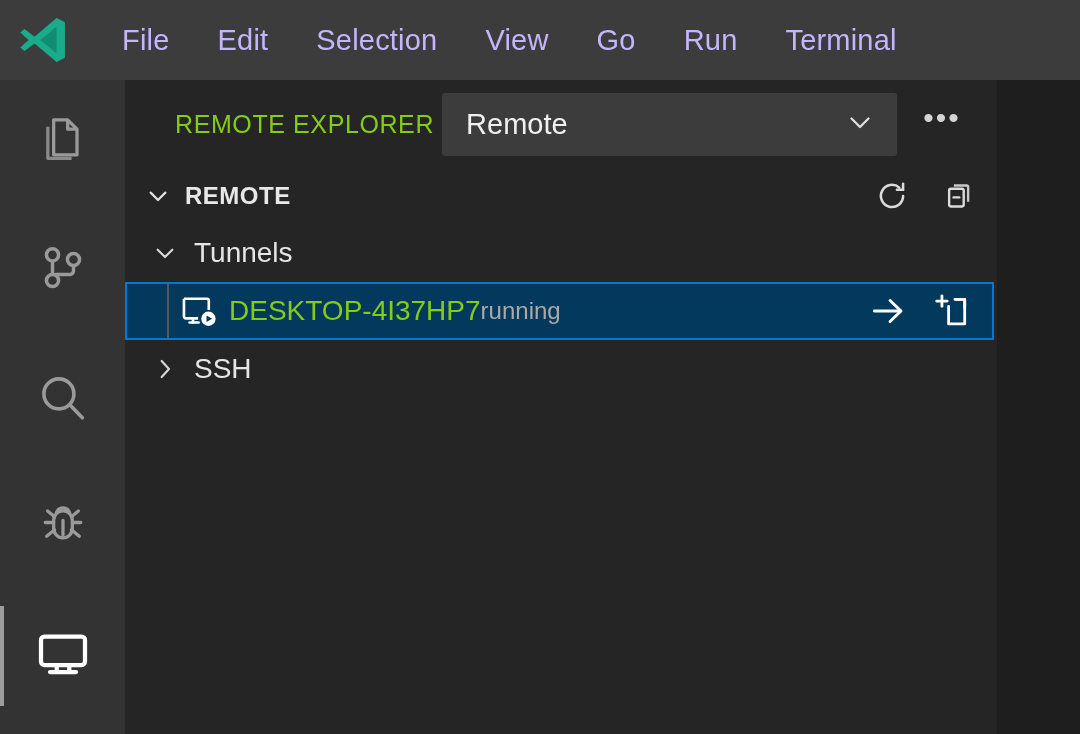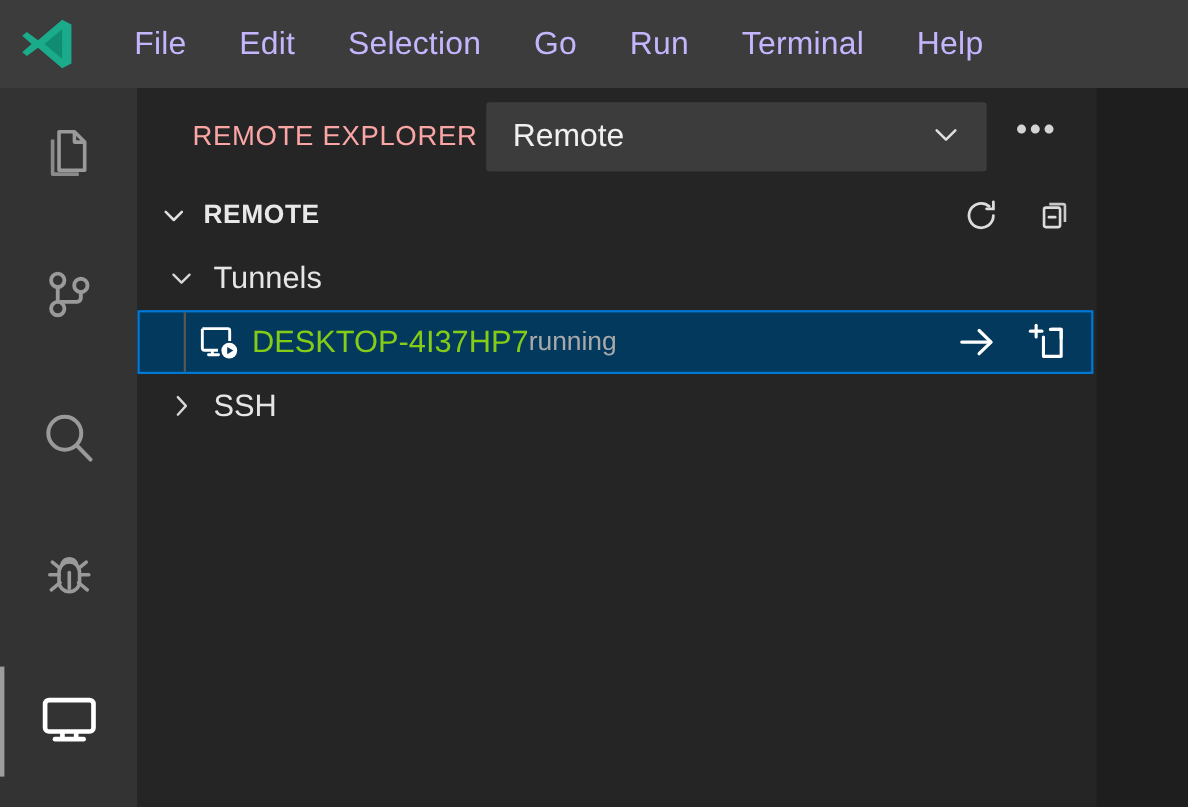--- a/index.html
+++ b/index.html
@@ -102,21 +102,21 @@
 
   .sidebar-header {
     position: relative;
     height: 88px;
     display: flex;
     align-items: center;
     padding-left: 50px;
   }
 
   .sidebar-title {
-    color: #fca5a5;
+    color: #84cc16;
     font-size: 25px;
     letter-spacing: 0.6px;
     white-space: nowrap;
   }
 
   .view-select {
     margin-left: 8px;
     width: 455px;
     height: 63px;
     background: #3c3c3c;
@@ -284,24 +284,24 @@
       <svg width="54" height="54" viewBox="0 0 64 64">
         <path d="M48 6 L58 11 L58 53 L48 58 L22 36 L10 45 L5 41 L15 32 L5 23 L10 19 L22 28 Z" fill="#1aab8a"></path>
         <path d="M48 16 L48 48 L29 32 Z" fill="#0f8c72"></path>
       </svg>
     </div>
 
     <div class="menu-items">
       <div class="menu-item">File</div>
       <div class="menu-item">Edit</div>
       <div class="menu-item">Selection</div>
+      <div class="menu-item">View</div>
       <div class="menu-item">Go</div>
       <div class="menu-item">Run</div>
       <div class="menu-item">Terminal</div>
-      <div class="menu-item">Help</div>
     </div>
   </div>
 
   <div class="activitybar">
 
     <div class="activity-item inactive" style="top:0px;">
       <span class="ico">
         <svg width="56" height="56" viewBox="0 0 24 24" fill="none" stroke-width="1.4" stroke-linejoin="round">
           <path d="M8 2.5 h6 l4 4 v11 h-10 z"></path>
           <path d="M14 2.5 v4 h4"></path>

